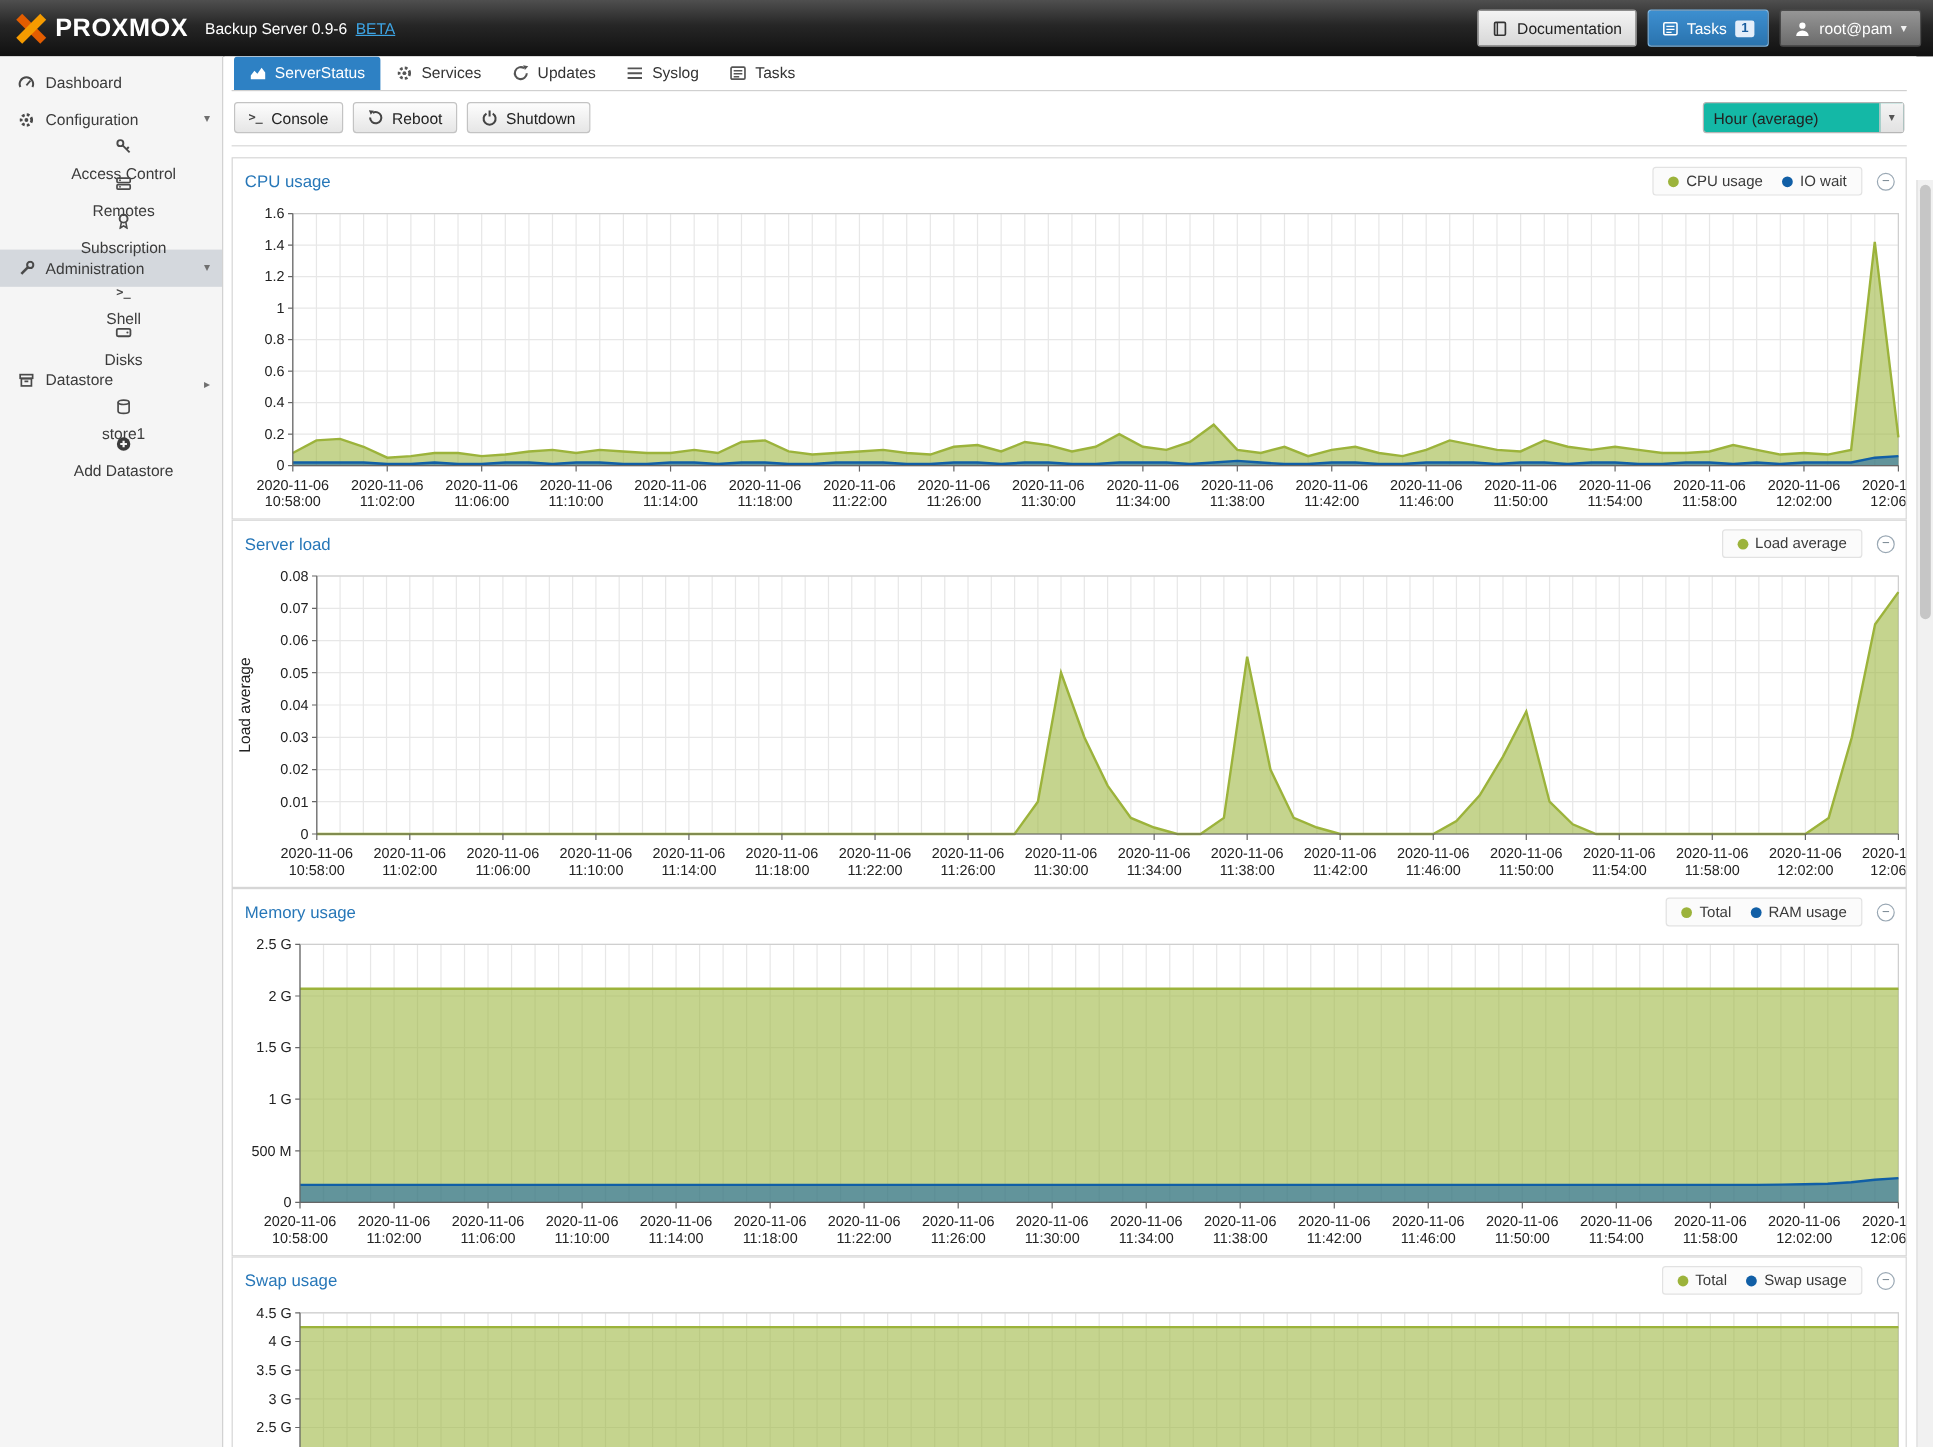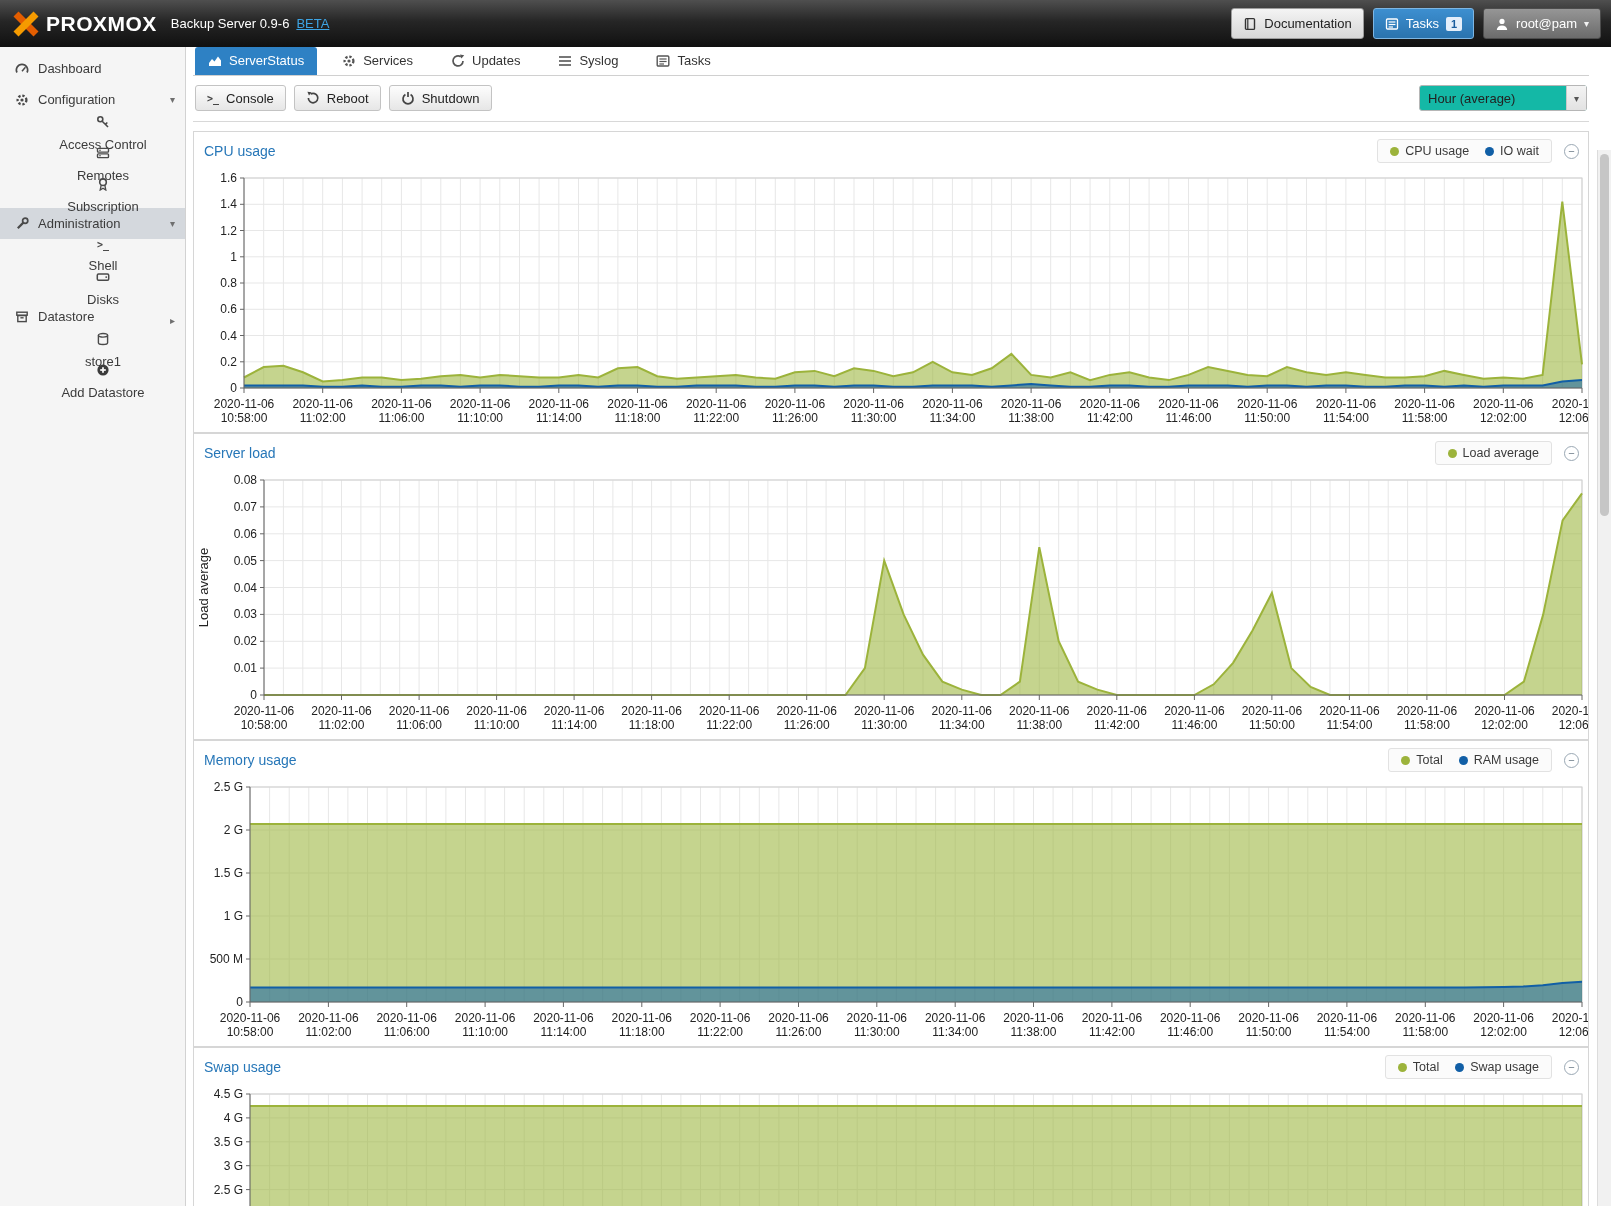--- a/index.html
+++ b/index.html
@@ -32,21 +32,21 @@
   .sico { width:17px; display:inline-flex; justify-content:center; color:#4a4a4a; flex:none; }
   .slbl { white-space:nowrap; }
   .scaret { margin-left:auto; color:#6f6f6f; font-size:10px; }
   .shellglyph { font-family:"DejaVu Sans Mono",monospace; font-weight:bold; font-size:10px; }
 
   
   .content { position:absolute; left:187px; top:47px; width:1410px; height:1159px;
     overflow:hidden; padding:0 8px 0 6px; background:#fff; }
   .page-title { color:#2777b8; font-size:15px; margin:13px 0 9px 2px; }
 
-  .tabbar { display:flex; align-items:flex-end; gap:12px; border-bottom:1px solid #d0d0d0; padding:0 0 0 2px; }
+  .tabbar { display:flex; align-items:flex-end; gap:0; border-bottom:1px solid #d0d0d0; padding:0 0 0 2px; }
   .tab { display:inline-flex; align-items:center; gap:7px; padding:6px 13px 7px;
     border-radius:3px 3px 0 0; color:#333; cursor:pointer; font-size:13px; }
   .tab .tico { color:#555; display:inline-flex; }
   .tab.active { background:#2e81c4; color:#fff; }
   .tab.active .tico { color:#fff; }
 
   .toolbar { display:flex; align-items:center; gap:8px; padding:9px 2px 10px; border-bottom:1px solid #d8d8d8; }
   .btn { display:inline-flex; align-items:center; gap:7px; height:26px; padding:0 11px;
     background:linear-gradient(#fdfdfd,#e6e6e6); border:1px solid #c3c3c3; border-radius:3px;
     color:#222; font-size:13px; cursor:pointer; }

